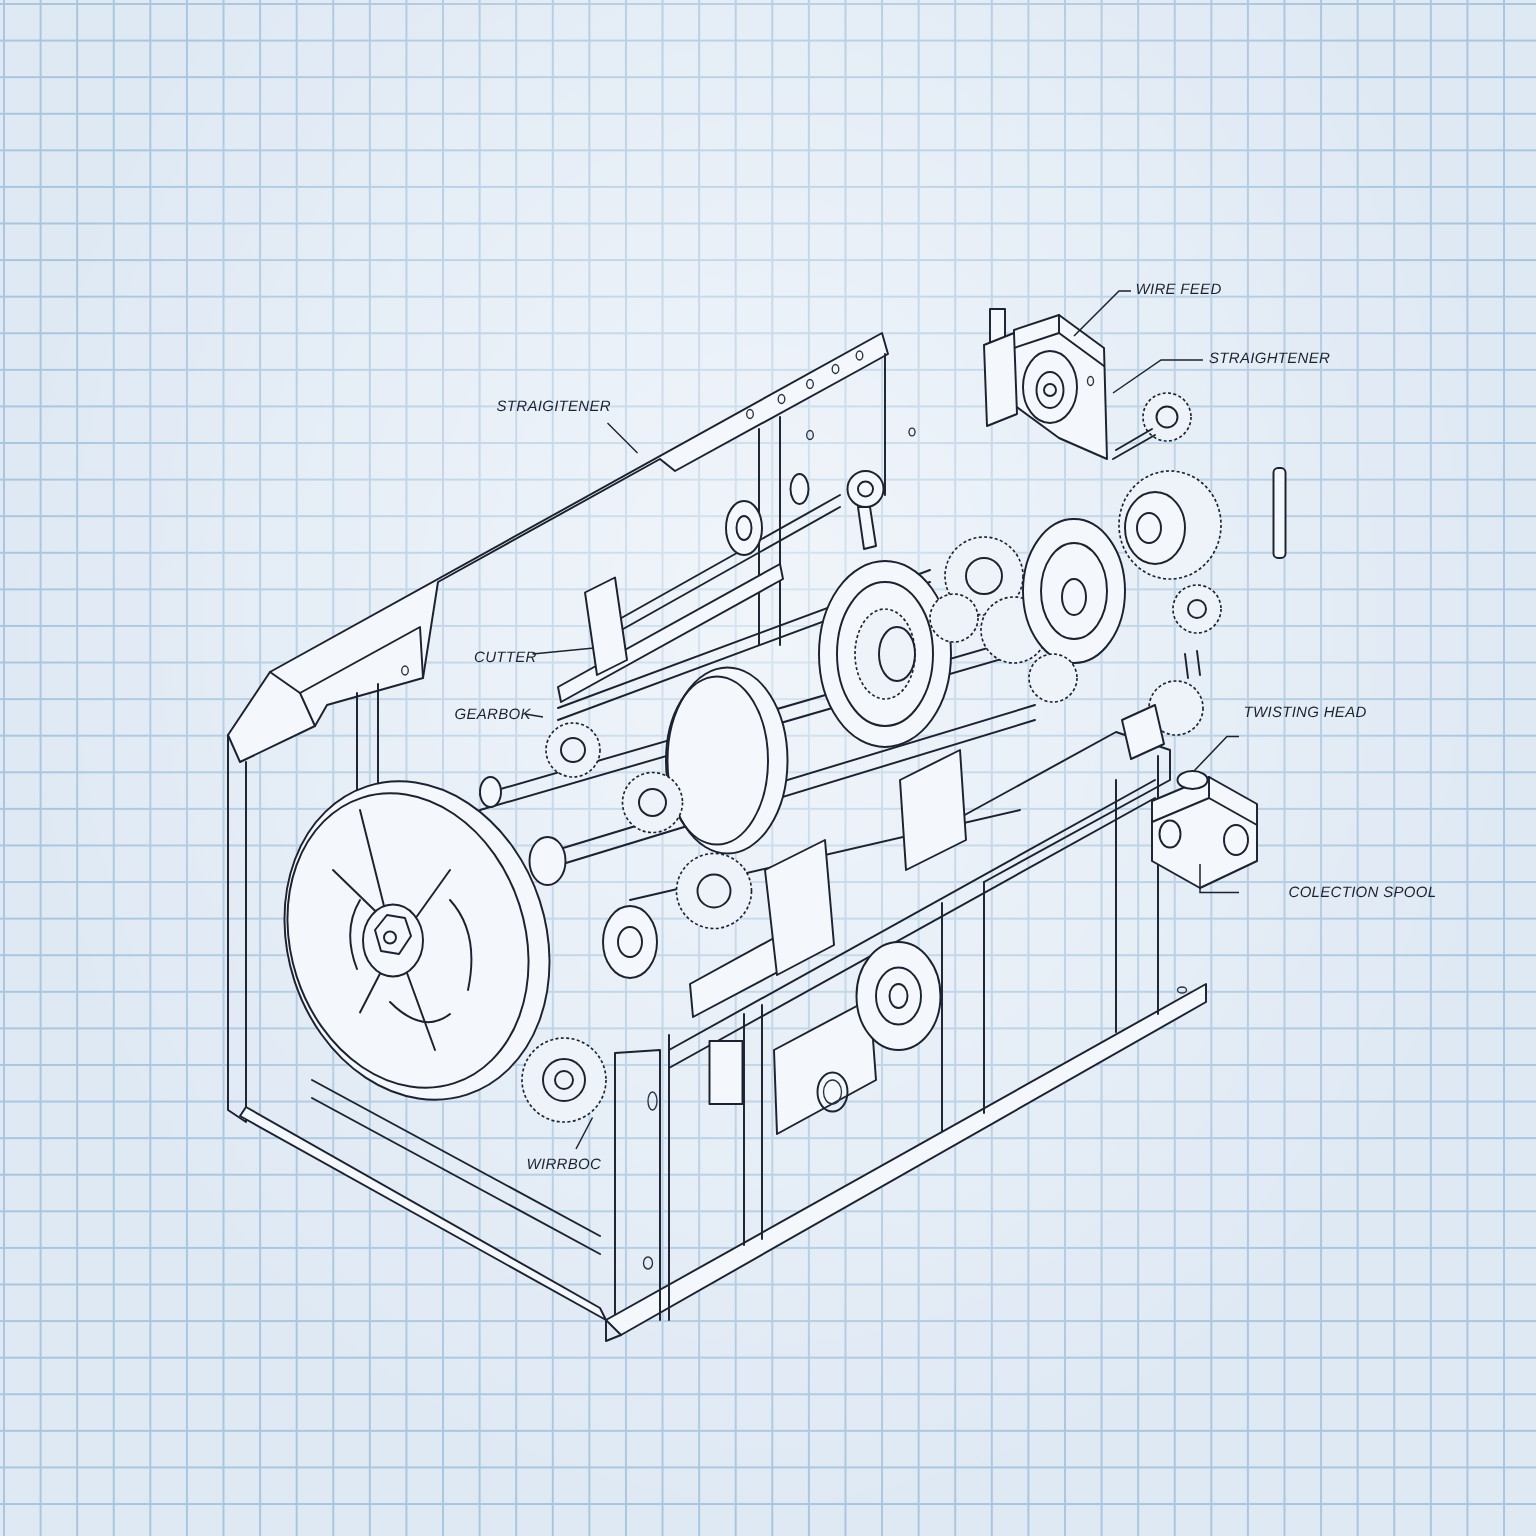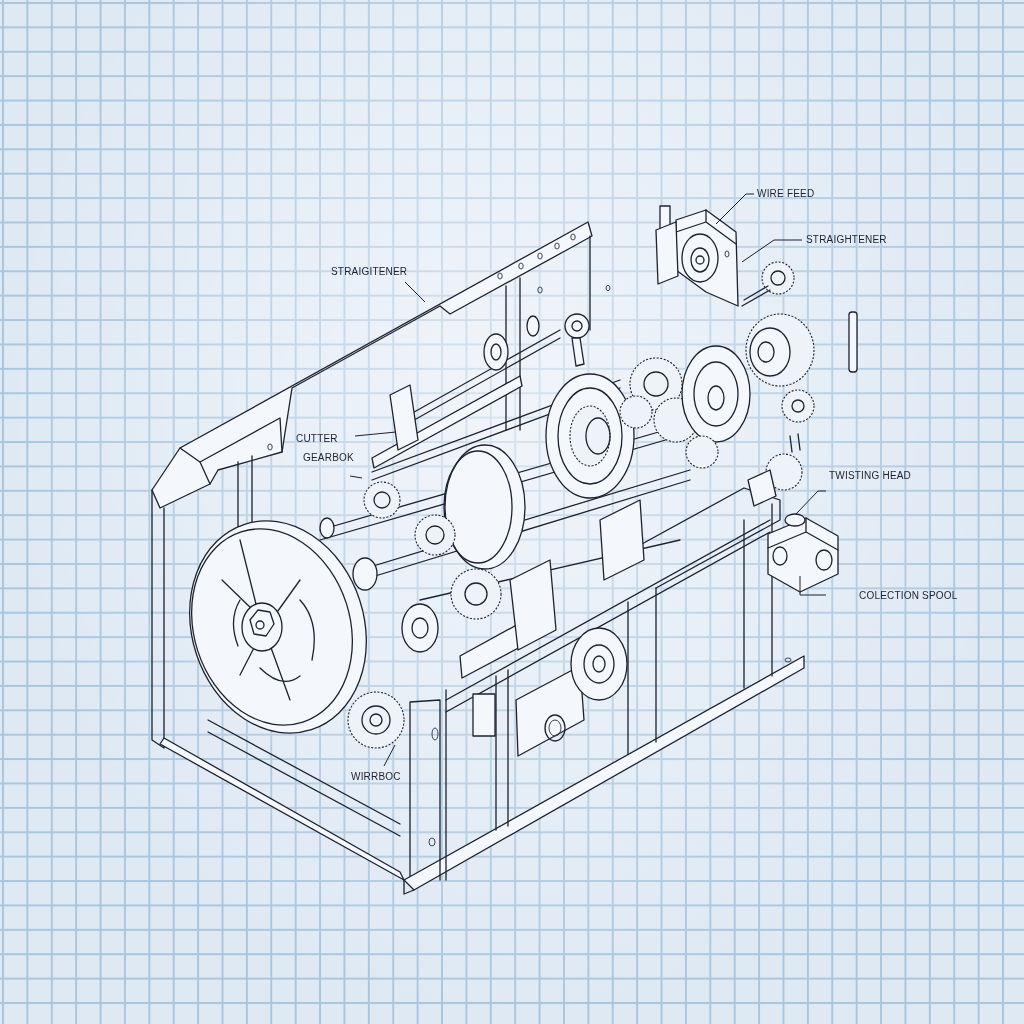--- a/index.html
+++ b/index.html
@@ -16,21 +16,21 @@
       font-family: "Liberation Sans", sans-serif;
     }
     #drawing { position: absolute; left: 0; top: 0; }
     .ln { fill: none; stroke: #1c2230; stroke-width: 1.3; stroke-linejoin: round; stroke-linecap: round; }
     .ln-thin { fill: none; stroke: #2a3242; stroke-width: 0.9; }
     .fill-w { fill: #f4f7fb; stroke: #1c2230; stroke-width: 1.3; stroke-linejoin: round; }
     .gear { fill: #eef3f9; stroke: #1c2230; stroke-width: 1.1; stroke-dasharray: 2 1.6; }
     .leader { fill: none; stroke: #1c2230; stroke-width: 1; }
     .label {
       position: absolute; font-size: 10px; color: #1c2230;
-      letter-spacing: 0.2px; white-space: nowrap; text-transform: uppercase;
+      letter-spacing: 0.2px; white-space: nowrap; text-transform: uppercase; font-style: italic;
     }
   </style>
 </head>
 <body>
 
 <svg id="drawing" width="1024" height="1024" viewBox="0 0 1024 1024" xmlns="http://www.w3.org/2000/svg">
 
   <g>
     <path class="fill-w" d="M152,490 L180,448 L588,222 L592,236 L574,246 L450,314 L440,306 L292,388 L282,452 L218,470 L210,484 L160,508 Z"></path>
     <path class="ln" d="M180,448 L200,462 L210,484"></path>
@@ -186,17 +186,17 @@
     <path class="leader" d="M350,476 L362,478"></path>
     <path class="leader" d="M826,491 L818,491 L796,514"></path>
     <path class="leader" d="M826,595 L800,595 L800,576"></path>
     <path class="leader" d="M384,766 L395,745"></path>
   </g>
 </svg>
 
 <span class="label" style="left:757px;top:188px;">WIRE FEED</span>
 <span class="label" style="left:806px;top:234px;">STRAIGHTENER</span>
 <span class="label" style="left:331px;top:266px;">STRAIGITENER</span>
-<span class="label" style="left:296px;top:433px;">CUTTER</span>
-<span class="label" style="left:303px;top:452px;">GEARBOK</span>
+<span class="label" style="left:316px;top:433px;">CUTTER</span>
+<span class="label" style="left:303px;top:471px;">GEARBOK</span>
 <span class="label" style="left:829px;top:470px;">TWISTING HEAD</span>
 <span class="label" style="left:859px;top:590px;">COLECTION SPOOL</span>
 <span class="label" style="left:351px;top:771px;text-align:right;">WIRRBOC</span>
 
 </body></html>

